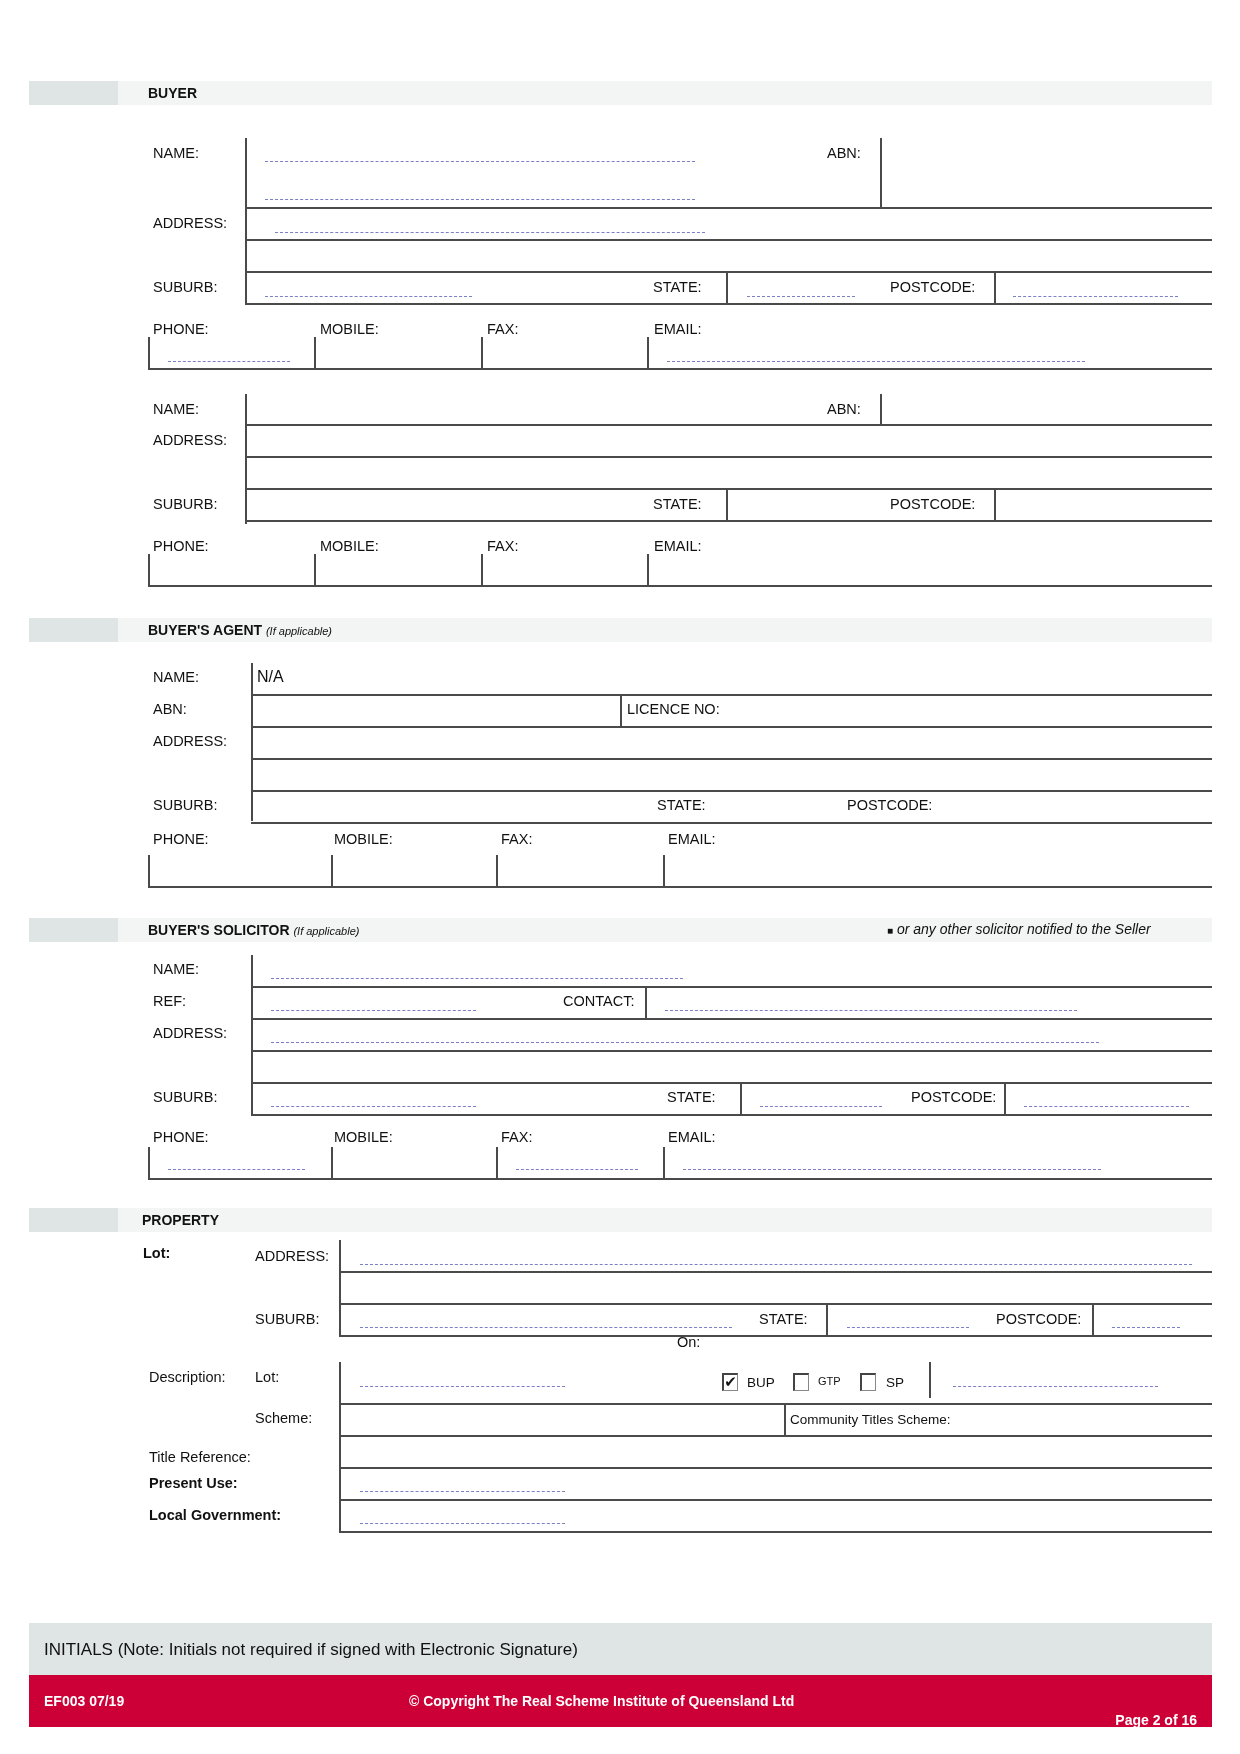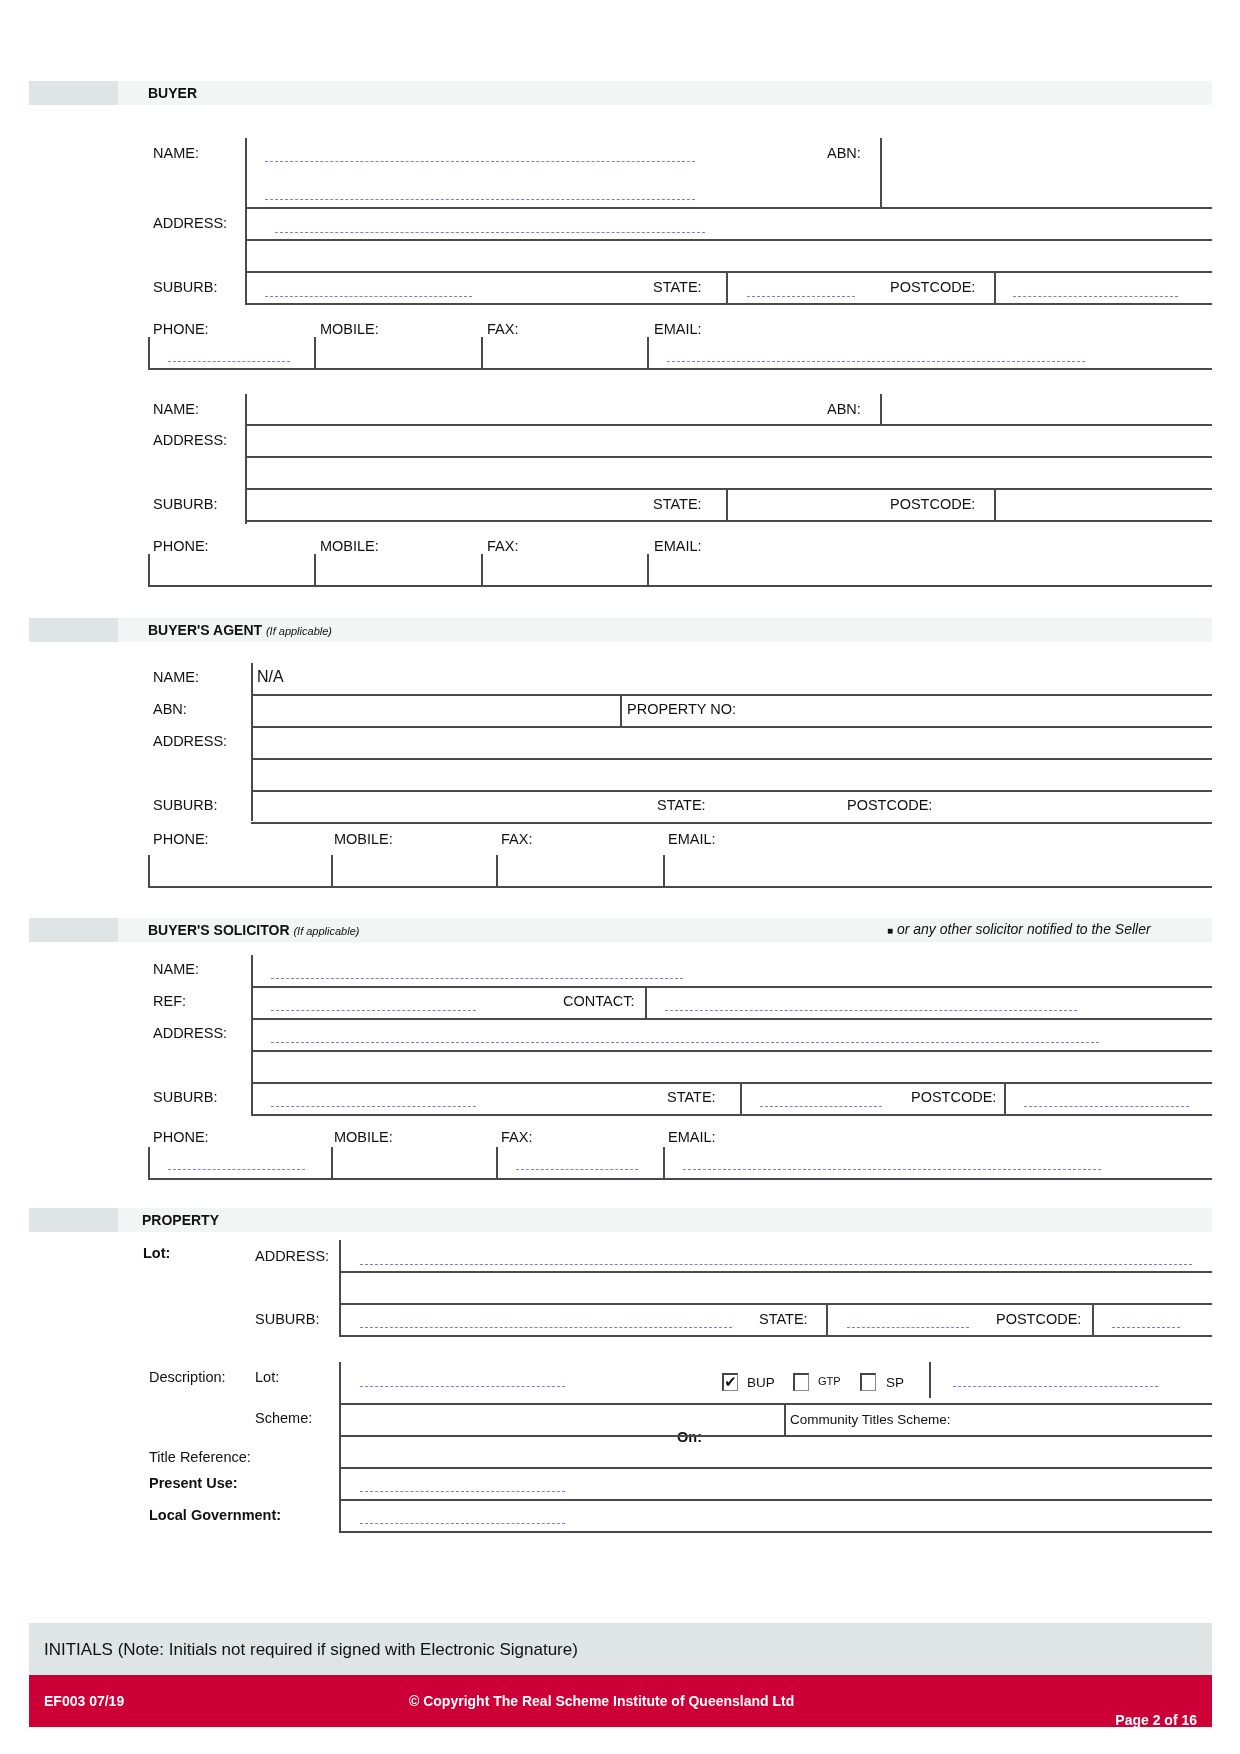--- a/index.html
+++ b/index.html
@@ -115,21 +115,21 @@
   <div class="title"><span>BUYER'S AGENT</span> <i>(If applicable)</i></div>
 </div>
 <div>
   <div class="lbl" style="left:153px;top:669px;">NAME:</div>
   <div class="vl" style="left:251px;top:663px;height:158px;"></div>
   <div class="filled" style="left:257px;top:668px;">N/A</div>
   <div class="hl" style="left:251px;top:694px;width:961px;"></div>
   <div class="lbl" style="left:153px;top:701px;">ABN:</div>
   <div class="abs" style="left:256px;top:697px;width:362px;height:28px;"></div>
   <div class="vl" style="left:620px;top:695px;height:32px;"></div>
-  <div class="lbl" style="left:627px;top:701px;">PROPERTY NO:</div>
+  <div class="lbl" style="left:627px;top:701px;">LICENCE NO:</div>
   <div class="abs" style="left:730px;top:697px;width:478px;height:28px;"></div>
   <div class="hl" style="left:251px;top:726px;width:961px;"></div>
   <div class="lbl" style="left:153px;top:733px;">ADDRESS:</div>
   <div class="abs" style="left:256px;top:729px;width:952px;height:28px;"></div>
   <div class="hl" style="left:251px;top:758px;width:961px;"></div>
   <div class="abs" style="left:256px;top:761px;width:952px;height:28px;"></div>
   <div class="hl" style="left:251px;top:790px;width:961px;"></div>
   <div class="lbl" style="left:153px;top:797px;">SUBURB:</div>
   <div class="abs" style="left:256px;top:793px;width:390px;height:28px;"></div>
   <div class="lbl" style="left:657px;top:797px;">STATE:</div>
@@ -218,21 +218,21 @@
   <div class="dash" style="left:847px;top:1327px;width:122px;"></div>
   <div class="lbl" style="left:996px;top:1311px;">POSTCODE:</div>
   <div class="vl" style="left:1092px;top:1304px;height:32px;"></div>
   <div class="dash" style="left:1112px;top:1327px;width:68px;"></div>
   <div class="hl" style="left:339px;top:1335px;width:873px;"></div>
 
   <div class="lbl" style="left:149px;top:1369px;">Description:</div>
   <div class="lbl" style="left:255px;top:1369px;">Lot:</div>
   <div class="vl" style="left:339px;top:1362px;height:170px;"></div>
   <div class="dash" style="left:360px;top:1386px;width:205px;"></div>
-  <div class="lbl" style="left:677px;top:1429px;font-weight:bold;">On:</div>
+  <div class="lbl" style="left:677px;top:1334px;">On:</div>
   <div class="chk" style="left:722px;top:1373px;"><span>✔</span></div>
   <div class="lbl" style="left:747px;top:1375px;font-size:13.5px;">BUP</div>
   <div class="chk" style="left:793px;top:1373px;"></div>
   <div class="lbl" style="left:818px;top:1375px;font-size:11px;text-align:center;">GTP</div>
   <div class="chk" style="left:860px;top:1373px;"></div>
   <div class="lbl" style="left:886px;top:1375px;font-size:13.5px;">SP</div>
   <div class="vl" style="left:929px;top:1362px;height:36px;"></div>
   <div class="dash" style="left:953px;top:1386px;width:205px;"></div>
   <div class="hl" style="left:339px;top:1403px;width:873px;"></div>
 

